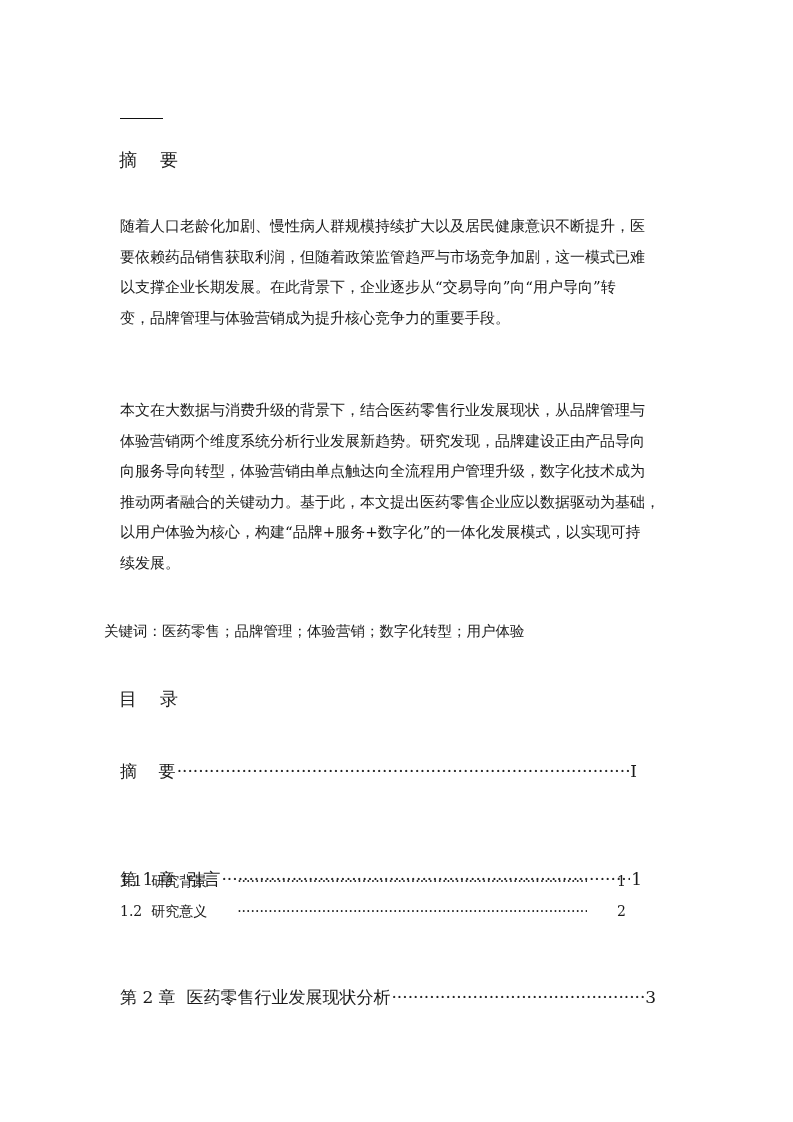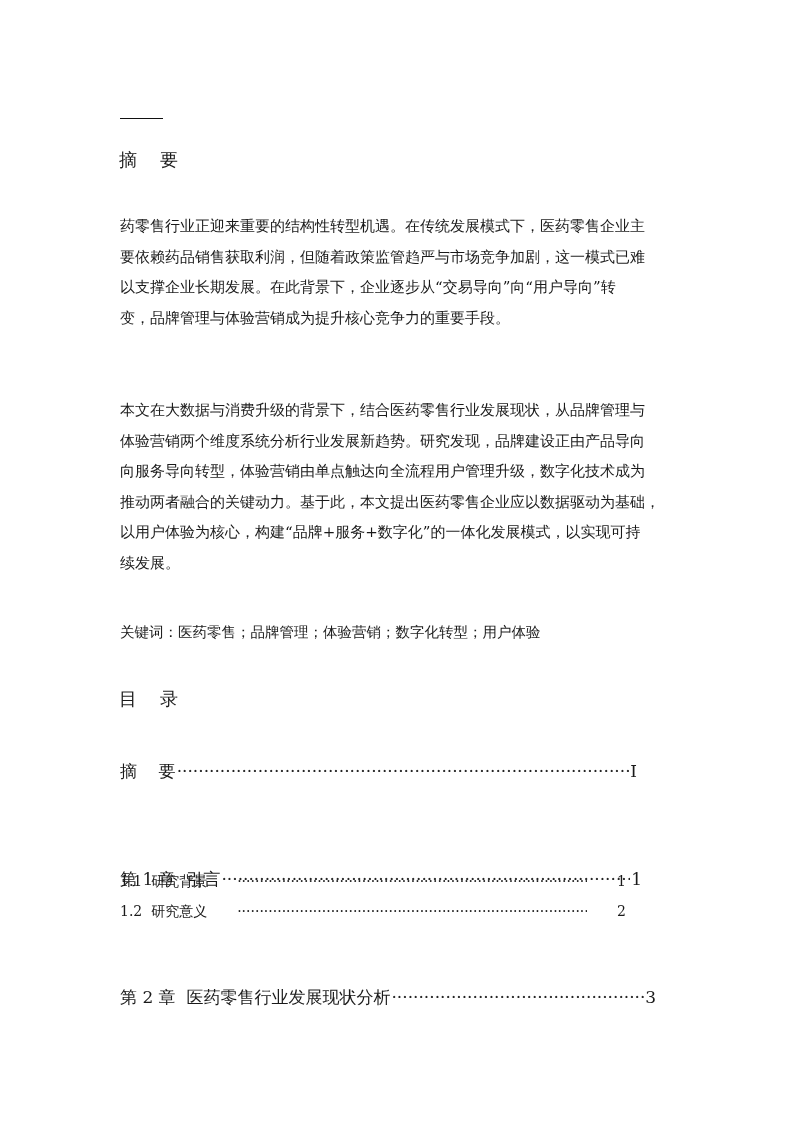--- a/index.html
+++ b/index.html
@@ -16,22 +16,23 @@
     position: absolute; left: 119px; font-size: 18px; letter-spacing: 0;
     line-height: 22px; white-space: pre;
   }
   .para {
     position: absolute; left: 120px; width: 560px;
     font-size: 15px; line-height: 30.5px; text-align: justify;
     text-align-last: left;
   }
   .para .ln { display: block; white-space: nowrap; }
   .kw {
-    position: absolute; left: 120px; top: 620px; font-size: 14.5px; line-height: 24px;
+    position: absolute; left: 104px; top: 620px; font-size: 14.5px; line-height: 24px;
     white-space: nowrap;
+    font-family: Liberation Mono, monospace;
   }
   .toc-row {
     position: absolute; left: 120px; display: flex; align-items: baseline;
     white-space: nowrap;
   }
   .toc-row .lbl { white-space: pre; }
   .toc-row .dots {
     flex: 1; overflow: hidden; white-space: nowrap; letter-spacing: 0;
     color: #222; margin: 0 1px;
   }
@@ -43,21 +44,21 @@
   .r-sub { font-size: 14px; gap: 29px; }
 </style>
 </head>
 <body>
 
 <div class="rule"></div>
 
 <div class="h1" style="top:149px;">摘    要</div>
 
 <div class="para" style="top:211px;">
-  <span class="ln">药零售行业正迎来重要的结构性转型机遇。在传统发展模式下，医药零售企业主</span>
+  <span class="ln">随着人口老龄化加剧、慢性病人群规模持续扩大以及居民健康意识不断提升，医</span>
   <span class="ln">要依赖药品销售获取利润，但随着政策监管趋严与市场竞争加剧，这一模式已难</span>
   <span class="ln">以支撑企业长期发展。在此背景下，企业逐步从“交易导向”向“用户导向”转</span>
   <span class="ln">变，品牌管理与体验营销成为提升核心竞争力的重要手段。</span>
 </div>
 
 <div class="para" style="top:395px;">
   <span class="ln">本文在大数据与消费升级的背景下，结合医药零售行业发展现状，从品牌管理与</span>
   <span class="ln">体验营销两个维度系统分析行业发展新趋势。研究发现，品牌建设正由产品导向</span>
   <span class="ln">向服务导向转型，体验营销由单点触达向全流程用户管理升级，数字化技术成为</span>
   <span class="ln">推动两者融合的关键动力。基于此，本文提出医药零售企业应以数据驱动为基础，</span>

